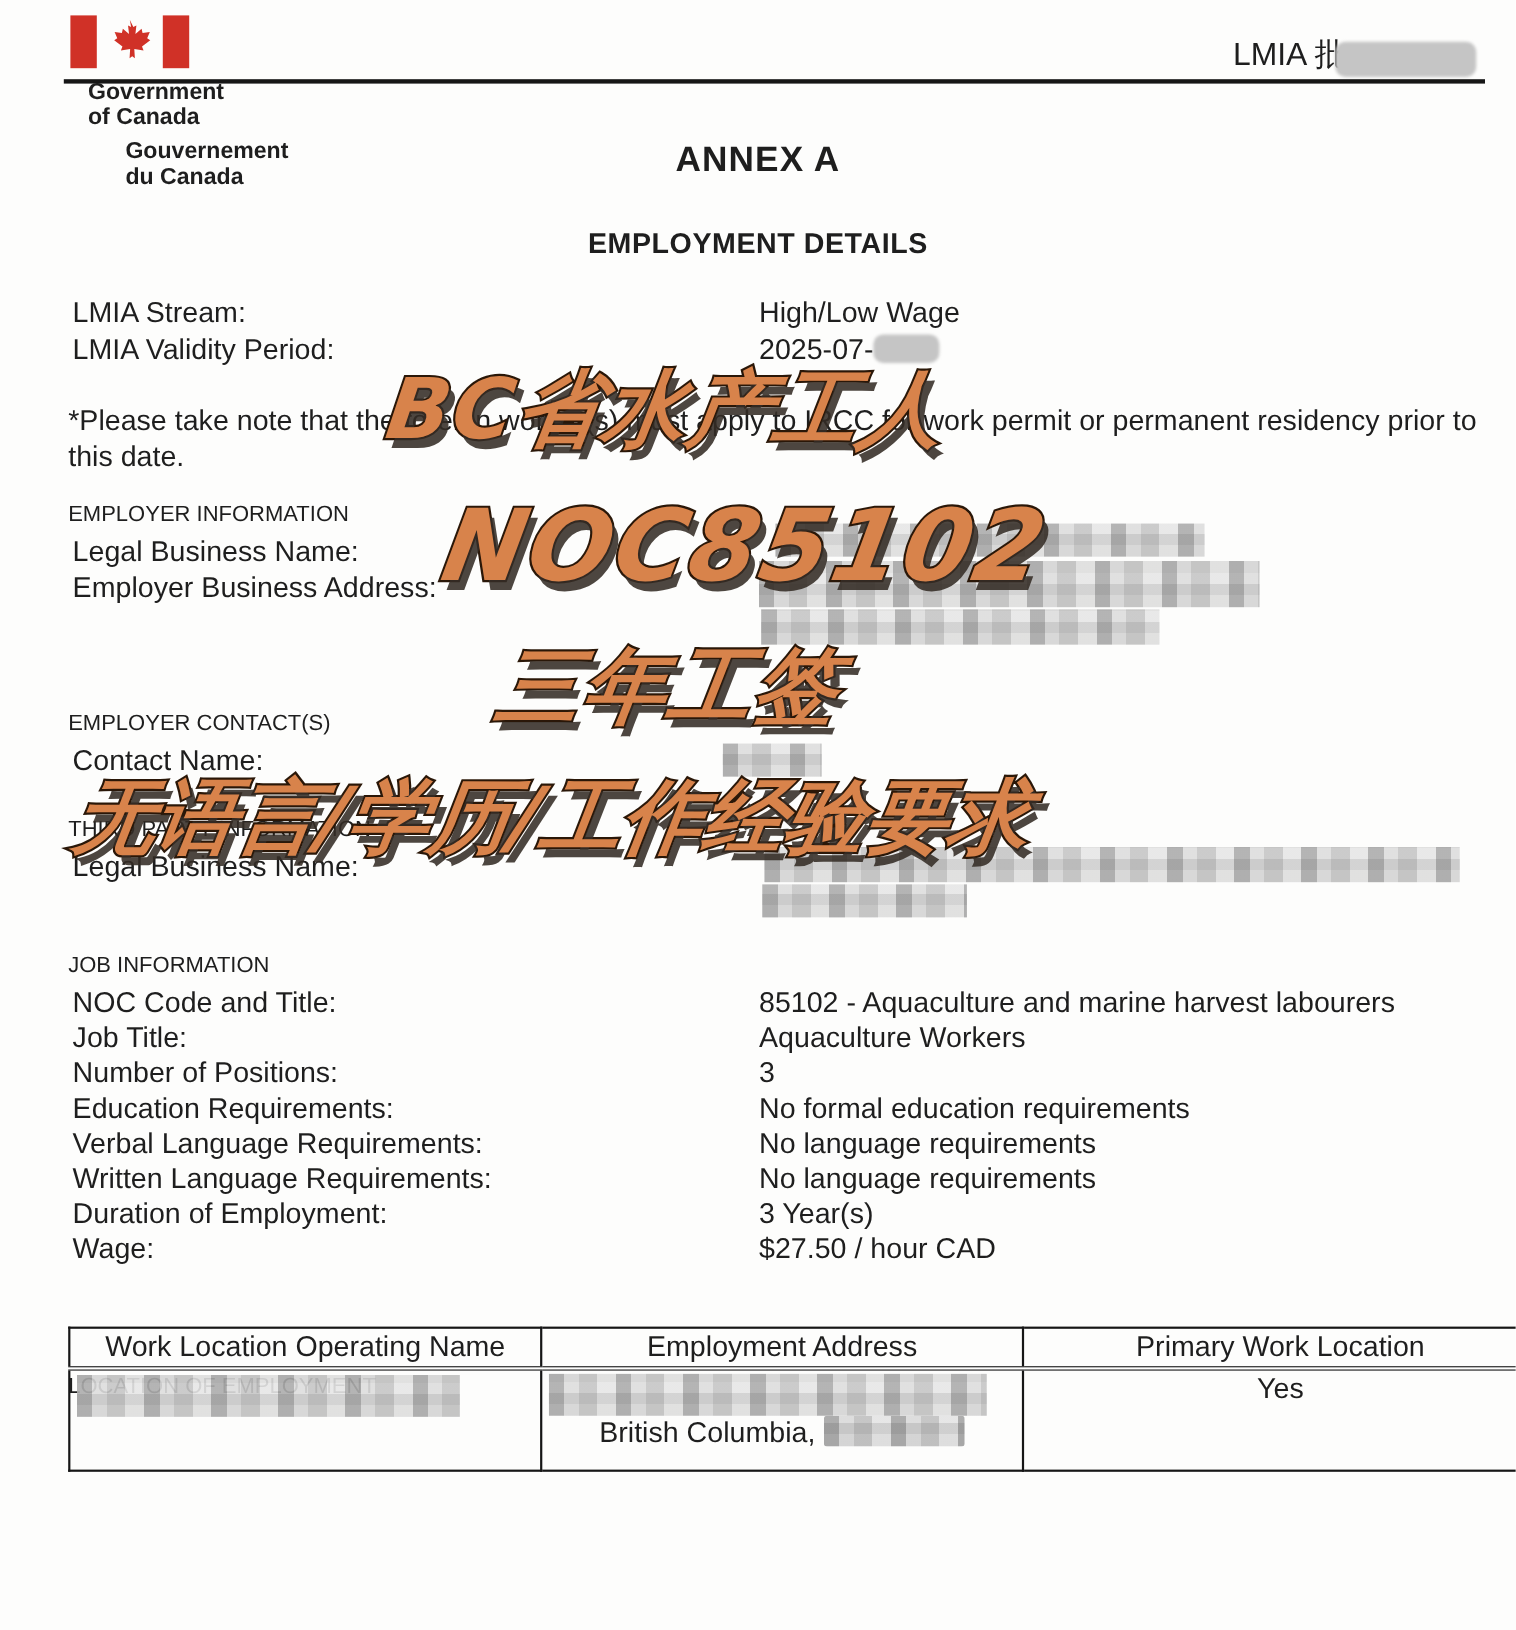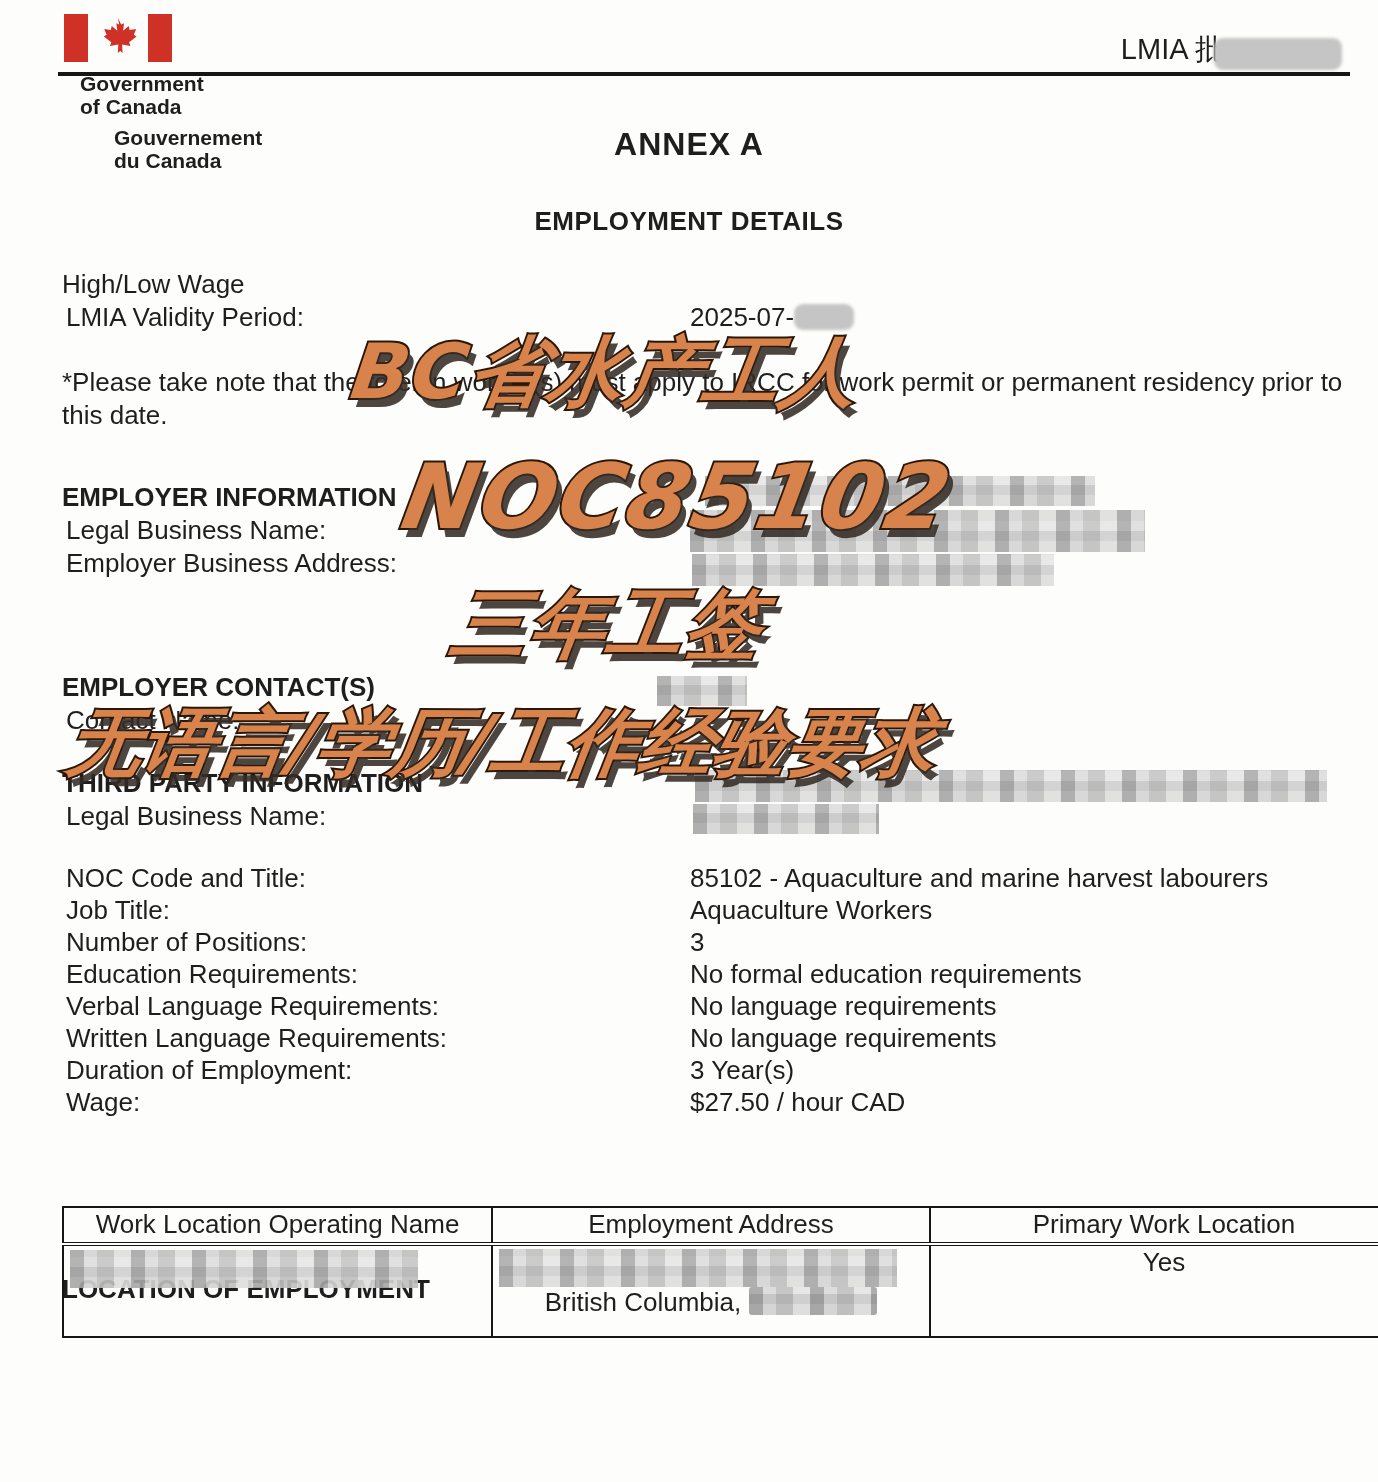--- a/index.html
+++ b/index.html
@@ -20,21 +20,21 @@
   .gov-fr{margin-left:52px;}
   .lmia-ref{position:absolute;top:18px;right:10px;font-size:29px;display:flex;align-items:flex-end;}
   .header-rule{position:absolute;top:72px;left:58px;width:1292px;height:4px;background:#161616;}
   
   .title{position:absolute;top:126px;left:0;width:1378px;text-align:center;
     font-size:32px;font-weight:bold;letter-spacing:1px;}
   .subtitle{position:absolute;top:206px;left:0;width:1378px;text-align:center;
     font-size:26px;font-weight:bold;letter-spacing:.5px;}
   
   .sec{position:absolute;left:62px;font-size:26px;line-height:33px;}
-  .sec-heading{font-weight:bold;font-size:26px;margin-top:29px;}
+  .sec-heading{font-weight:normal;font-size:20px;}
   .kv{display:grid;grid-template-columns:628px auto;}
   .kv .lbl{padding-left:4px;}
   .note{width:1300px;}
   
   .mosaic{
     position:absolute;
     background:
       repeating-linear-gradient(90deg, rgba(125,125,125,.55) 0 14px, rgba(205,205,205,.40) 14px 27px, rgba(165,165,165,.5) 27px 44px, rgba(228,228,228,.38) 44px 61px),
       repeating-linear-gradient(0deg, #dadada 0 11px, #c3c3c3 11px 21px, #e8e8e8 21px 31px);
     opacity:.9;
@@ -99,20 +99,21 @@
         <span class="smudge" style="width:128px;height:32px;margin-left:-10px;"></span>
     </div>
   </div>
   <div class="header-rule"></div>
 
   <div class="title">ANNEX A</div>
   <div class="subtitle">EMPLOYMENT DETAILS</div>
 
   <div class="sec" style="top:268px;">
     <div class="kv">
+      <span class="lbl">LMIA Stream:</span>
       <span>High/Low Wage</span>
     </div>
     <div class="kv">
       <span class="lbl">LMIA Validity Period:</span>
       <span><span>2025-07-</span><span class="smudge" style="width:60px;height:26px;"></span></span>
     </div>
   </div>
 
   <div class="sec note" style="top:366px;">*Please take note that the foreign worker(s) must apply to IRCC for work permit or permanent residency prior to this date.</div>
 
@@ -144,20 +145,21 @@
     <div class="sec-heading">THIRD PARTY INFORMATION</div>
     <div class="kv">
       <span class="lbl">Legal Business Name:</span>
         <span></span>
     </div>
   </div>
   <div class="mosaic" style="left:695px;top:770px;width:632px;height:32px;"></div>
   <div class="mosaic" style="left:693px;top:804px;width:186px;height:30px;"></div>
 
   <div class="sec rows" style="top:862px;">
+    <div class="sec-heading">JOB INFORMATION</div>
     <div class="kv">
       <span class="lbl">NOC Code and Title:</span>
       <span>85102 - Aquaculture and marine harvest labourers</span>
     </div>
     <div class="kv">
       <span class="lbl">Job Title:</span>
       <span>Aquaculture Workers</span>
     </div>
     <div class="kv">
       <span class="lbl">Number of Positions:</span>

